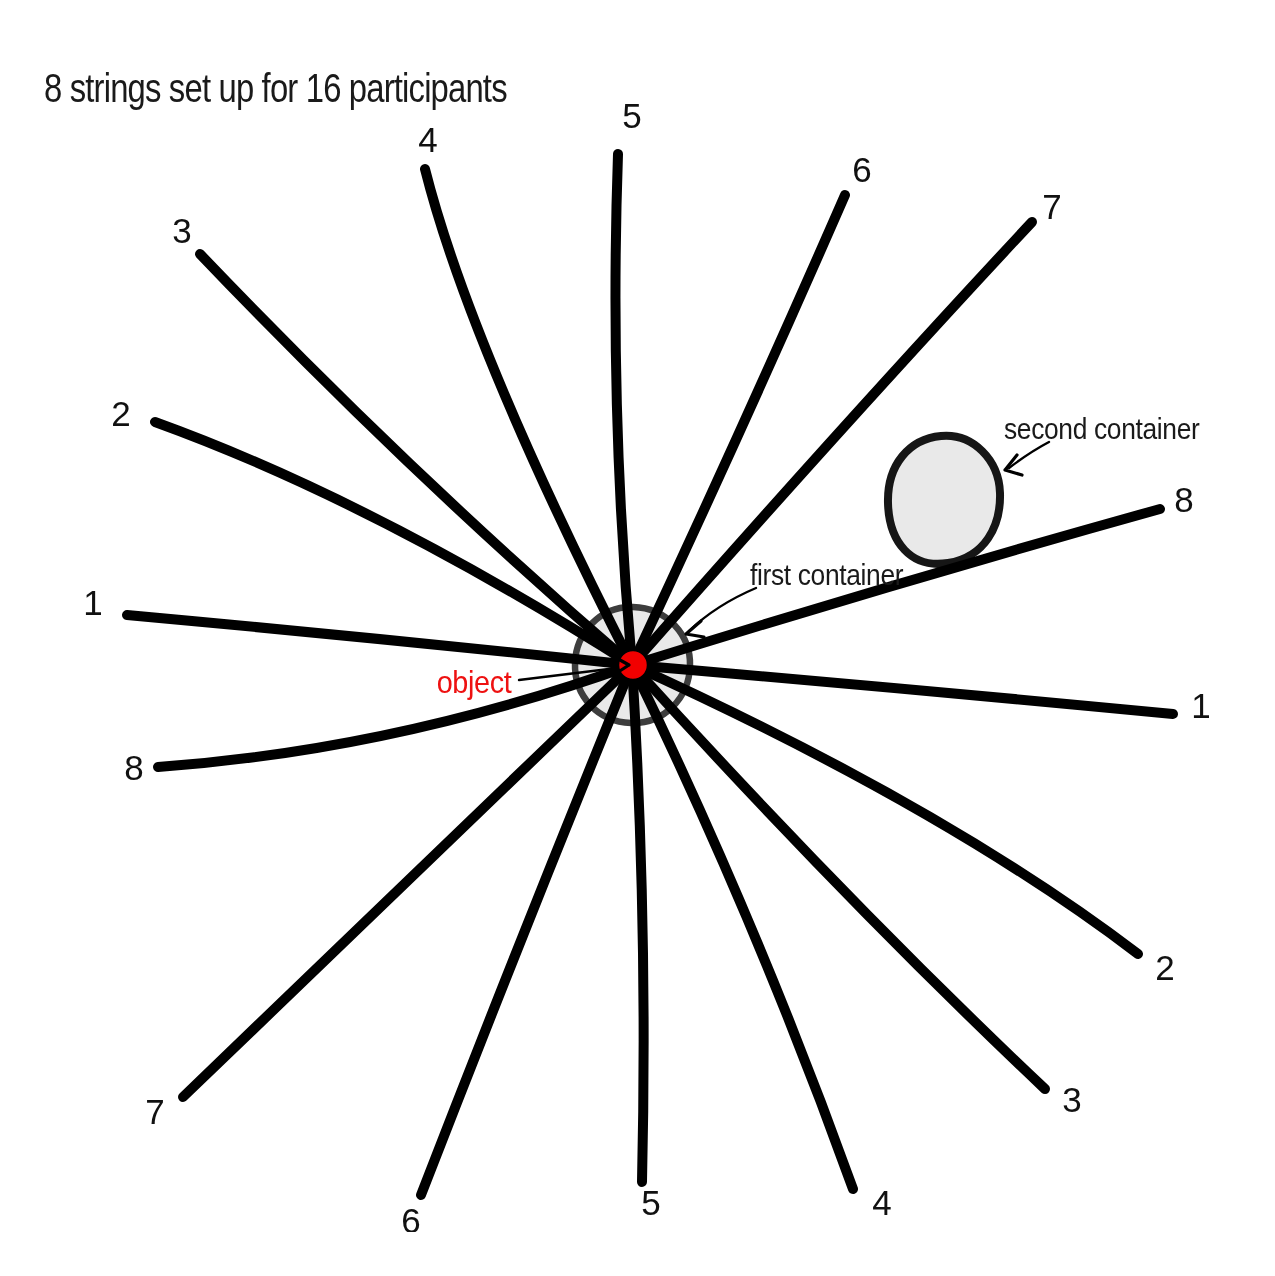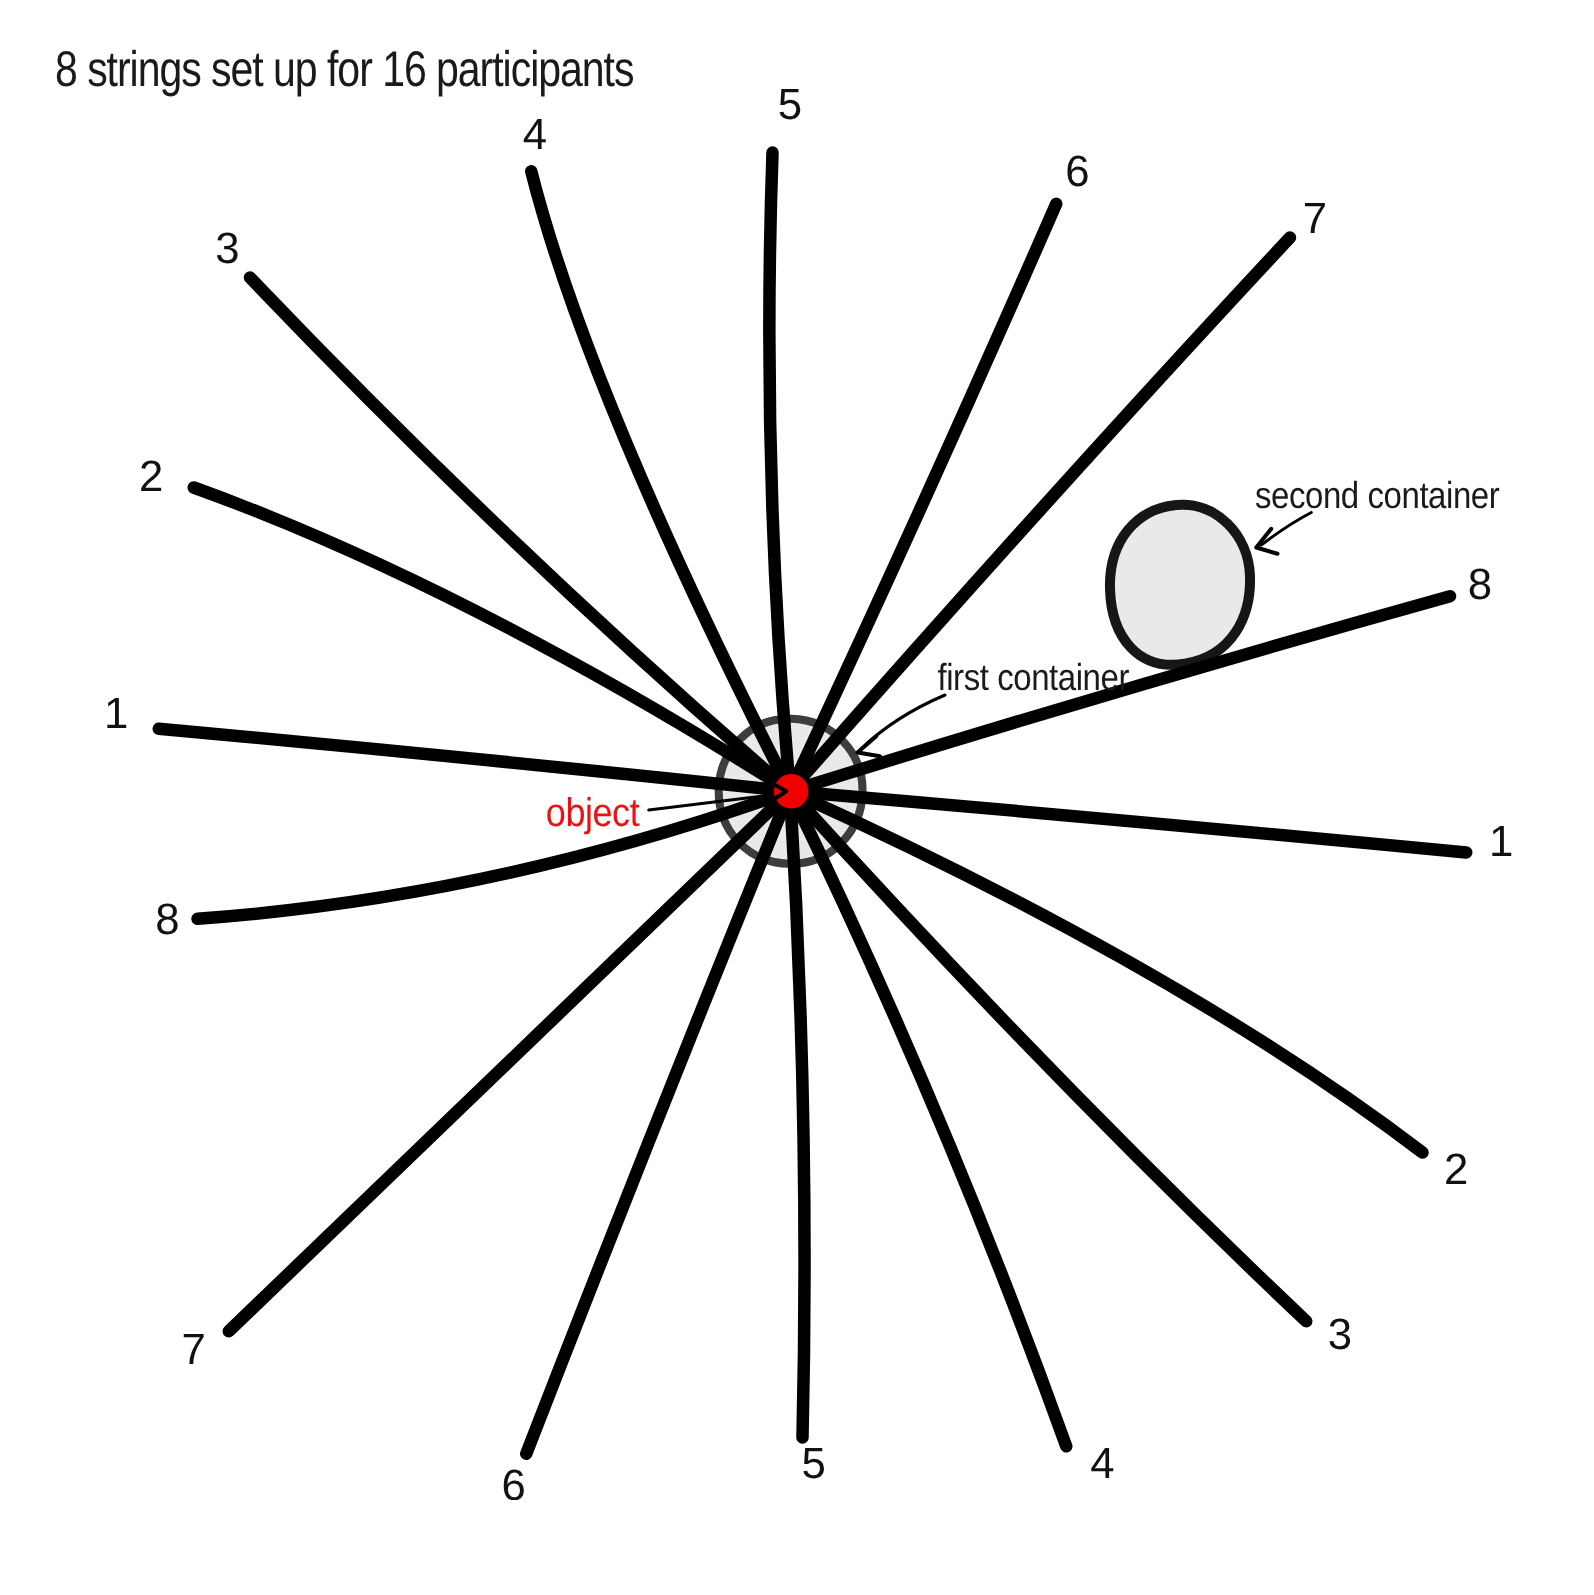--- a/index.html
+++ b/index.html
@@ -2,20 +2,21 @@
 <html><head>
 <meta charset="utf-8">
 <style>
   html,body { margin:0; padding:0; background:#ffffff; }
   #canvas {
     position:relative;
     width:1275px; height:1200px;
     background:#ffffff;
     font-family:"Liberation Sans", sans-serif;
     overflow:hidden;
+    margin-top:32px;
   }
   #diagram-svg { position:absolute; left:0; top:0; }
   .string { fill:none; stroke:#000000; stroke-width:10; stroke-linecap:round; }
   .pointer { fill:none; stroke:#000000; stroke-width:2.4; stroke-linecap:round; }
   .pointer-head { fill:none; stroke:#000000; stroke-width:3.2; stroke-linecap:round; }
   .txt { position:absolute; color:#1a1a1a; white-space:nowrap; }
   .title {
     left:44px; top:34px; font-size:40px; letter-spacing:-1px;
     transform:scaleX(0.82); transform-origin:left top;
   }

